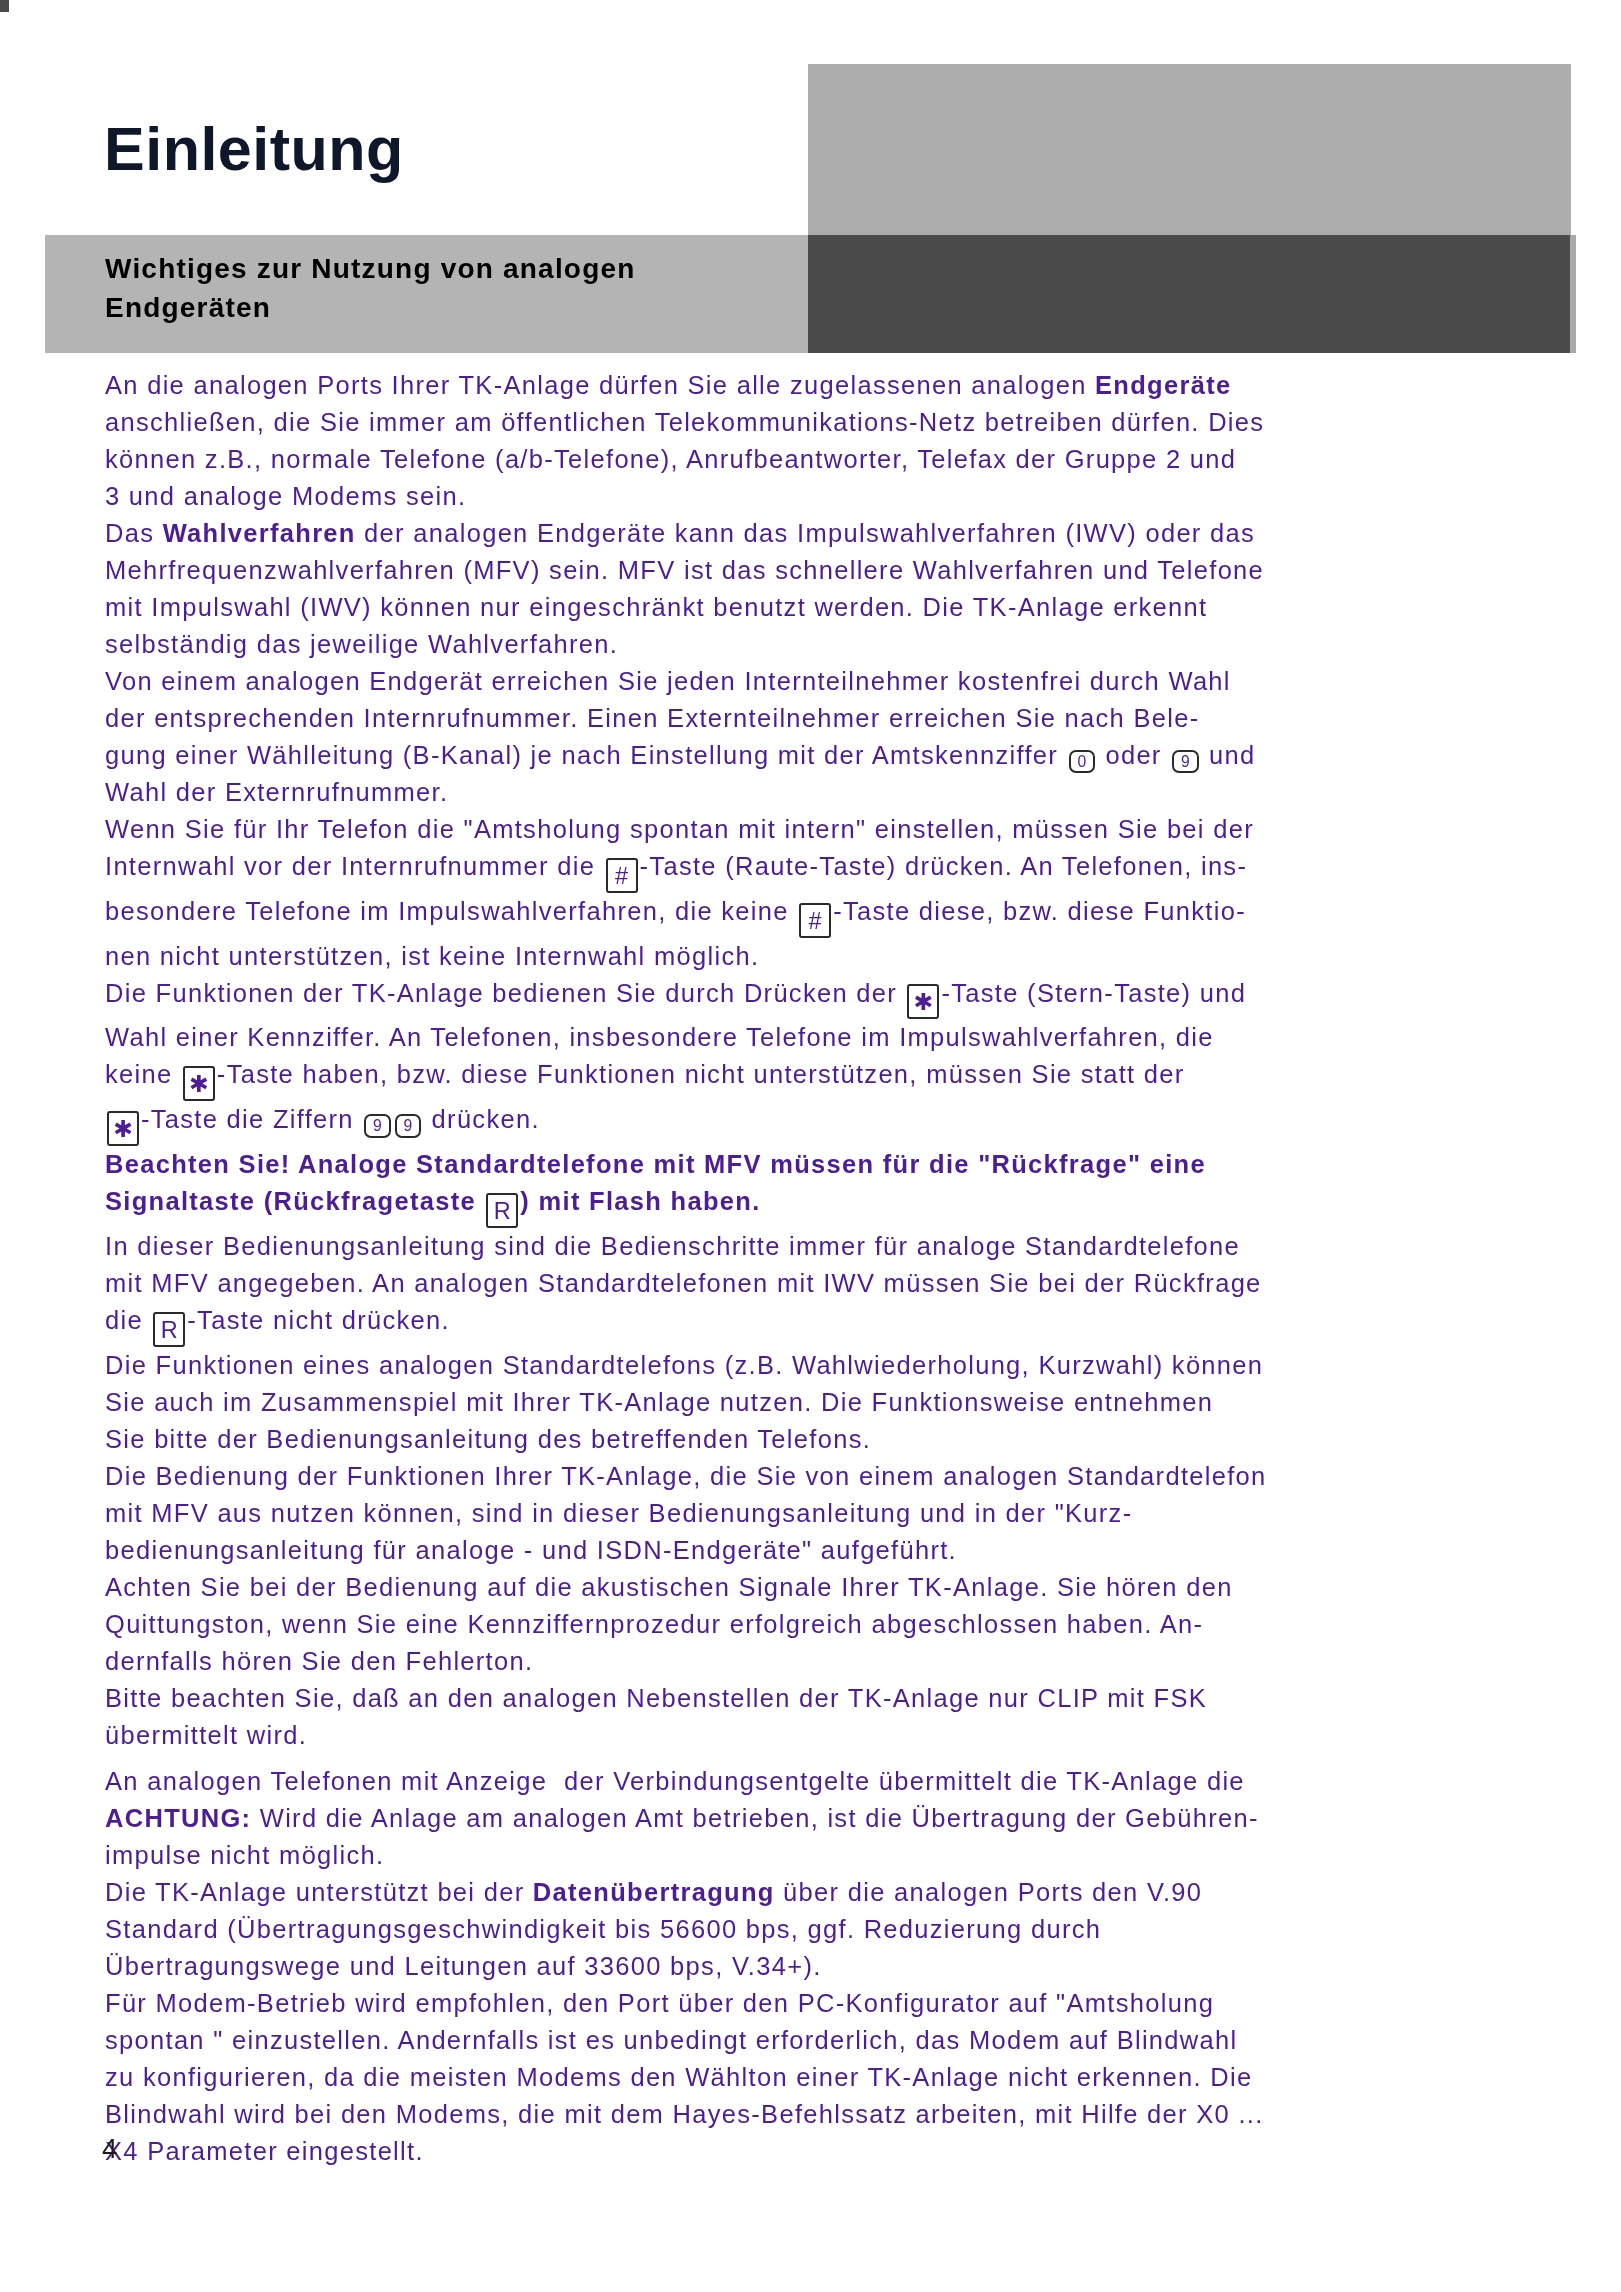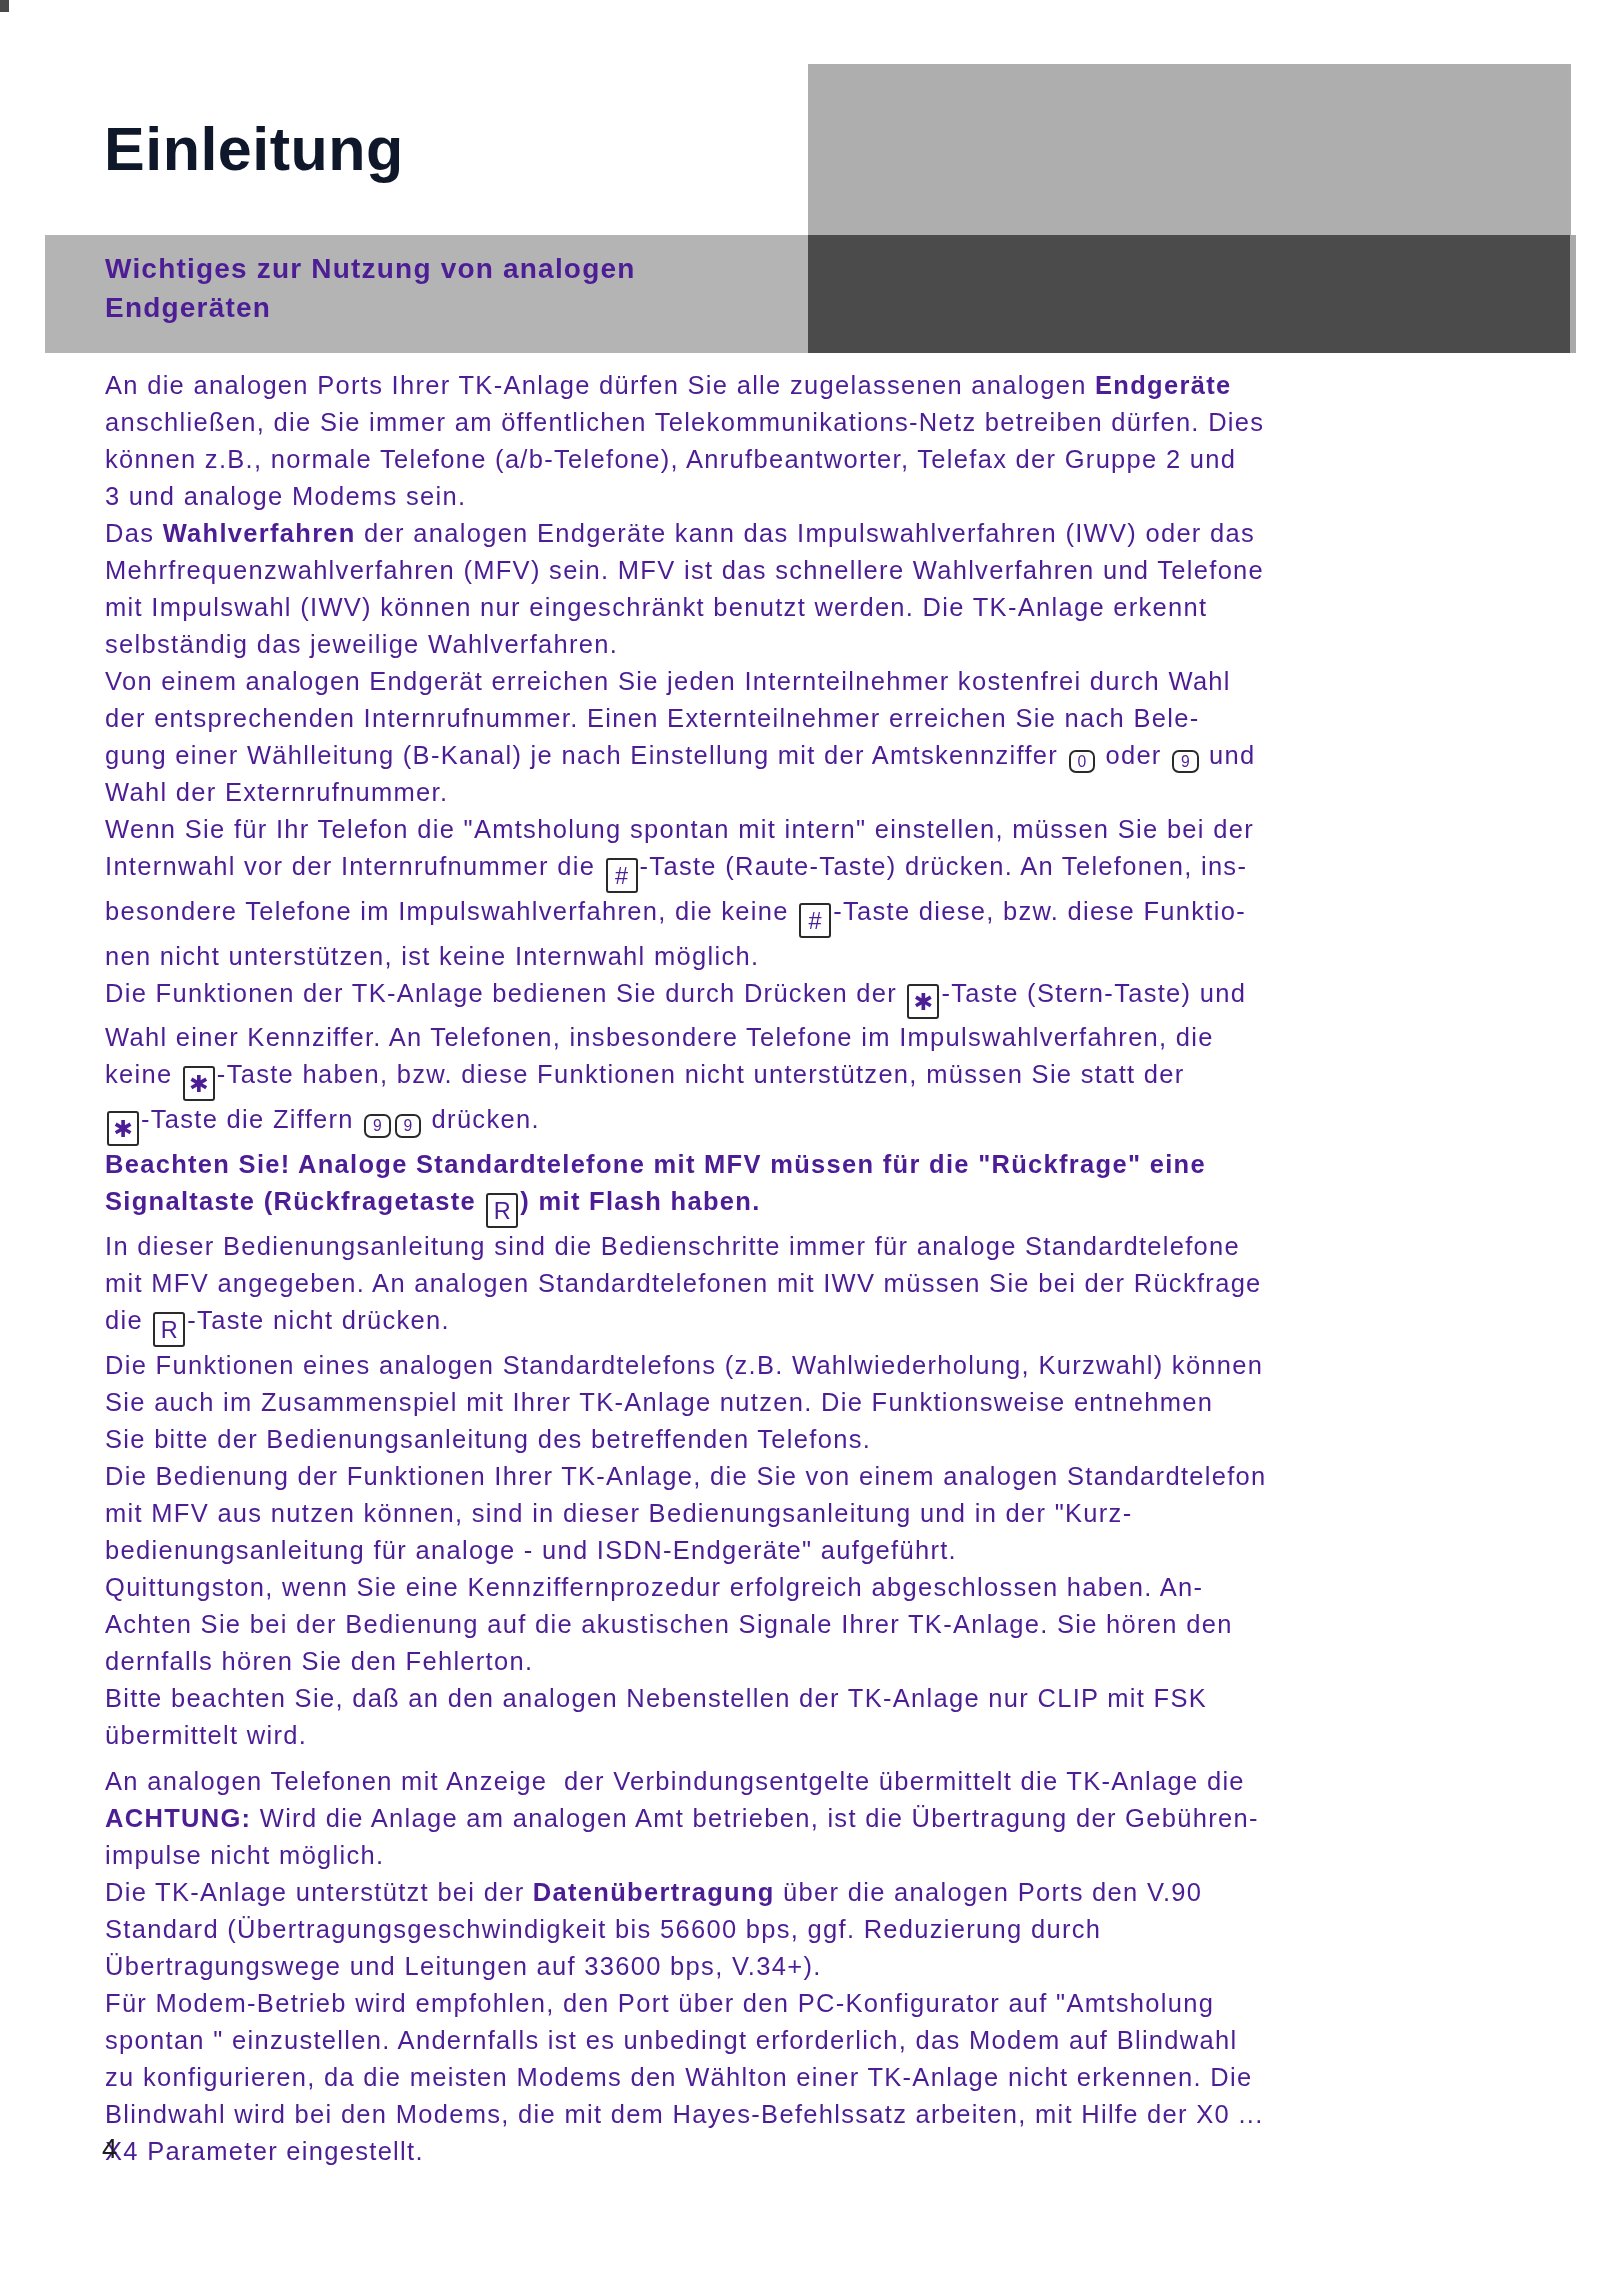--- a/index.html
+++ b/index.html
@@ -12,21 +12,21 @@
   .page-title{
     position:absolute;left:104px;top:114px;font-size:61px;font-weight:bold;
     letter-spacing:0.5px;color:#0f172a;
   }
   .top-box{position:absolute;left:808px;top:64px;width:763px;height:172px;background:var(--top-box,#aeaeae);}
   .bar-light{position:absolute;left:45px;top:235px;width:763px;height:118px;background:var(--header-bar,#b4b4b4);}
   .bar-dark{position:absolute;left:808px;top:235px;width:768px;height:118px;background:var(--dark-bar,#4b4b4b);}
   .bar-dark-strip{position:absolute;right:0;top:0;width:5.9px;height:100%;background:var(--dark-bar-edge,#a9a9a9);}
   .section-title{
     position:absolute;left:105px;top:249px;font-size:28px;font-weight:bold;
-    line-height:39px;letter-spacing:1.2px;color:#4c1d95;z-index:2;
+    line-height:39px;letter-spacing:1.2px;color:#000000;z-index:2;
   }
   .body-text{
     position:absolute;left:105px;top:367px;font-size:25.5px;line-height:37px;
     letter-spacing:1.3px;color:#4c1d95;
   }
   .line{white-space:pre;}
   .line.gap{margin-top:9.8px;}
   .b{font-weight:bold;}
   .key{
     display:inline-block;width:32px;height:35px;line-height:32px;text-align:center;
@@ -83,22 +83,22 @@
     <div class="line"><span class="b">Signaltaste (Rückfragetaste </span><span class="key">R</span><span class="b">) mit Flash haben.</span></div>
     <div class="line"><span>In dieser Bedienungsanleitung sind die Bedienschritte immer für analoge Standardtelefone</span></div>
     <div class="line"><span>mit MFV angegeben. An analogen Standardtelefonen mit IWV müssen Sie bei der Rückfrage</span></div>
     <div class="line"><span>die </span><span class="key">R</span><span>-Taste nicht drücken.</span></div>
     <div class="line"><span>Die Funktionen eines analogen Standardtelefons (z.B. Wahlwiederholung, Kurzwahl) können</span></div>
     <div class="line"><span>Sie auch im Zusammenspiel mit Ihrer TK-Anlage nutzen. Die Funktionsweise entnehmen</span></div>
     <div class="line"><span>Sie bitte der Bedienungsanleitung des betreffenden Telefons.</span></div>
     <div class="line"><span>Die Bedienung der Funktionen Ihrer TK-Anlage, die Sie von einem analogen Standardtelefon</span></div>
     <div class="line"><span>mit MFV aus nutzen können, sind in dieser Bedienungsanleitung und in der "Kurz-</span></div>
     <div class="line"><span>bedienungsanleitung für analoge - und ISDN-Endgeräte" aufgeführt.</span></div>
+    <div class="line"><span>Achten Sie bei der Bedienung auf die akustischen Signale Ihrer TK-Anlage. Sie hören den</span></div>
     <div class="line"><span>Quittungston, wenn Sie eine Kennziffernprozedur erfolgreich abgeschlossen haben. An-</span></div>
-    <div class="line"><span>Achten Sie bei der Bedienung auf die akustischen Signale Ihrer TK-Anlage. Sie hören den</span></div>
     <div class="line"><span>dernfalls hören Sie den Fehlerton.</span></div>
     <div class="line"><span>Bitte beachten Sie, daß an den analogen Nebenstellen der TK-Anlage nur CLIP mit FSK</span></div>
     <div class="line"><span>übermittelt wird.</span></div>
     <div class="line gap"><span>An analogen Telefonen mit Anzeige  der Verbindungsentgelte übermittelt die TK-Anlage die</span></div>
     <div class="line"><span class="b">ACHTUNG:</span><span> Wird die Anlage am analogen Amt betrieben, ist die Übertragung der Gebühren-</span></div>
     <div class="line"><span>impulse nicht möglich.</span></div>
     <div class="line"><span>Die TK-Anlage unterstützt bei der </span><span class="b">Datenübertragung</span><span> über die analogen Ports den V.90</span></div>
     <div class="line"><span>Standard (Übertragungsgeschwindigkeit bis 56600 bps, ggf. Reduzierung durch</span></div>
     <div class="line"><span>Übertragungswege und Leitungen auf 33600 bps, V.34+).</span></div>
     <div class="line"><span>Für Modem-Betrieb wird empfohlen, den Port über den PC-Konfigurator auf "Amtsholung</span></div>

